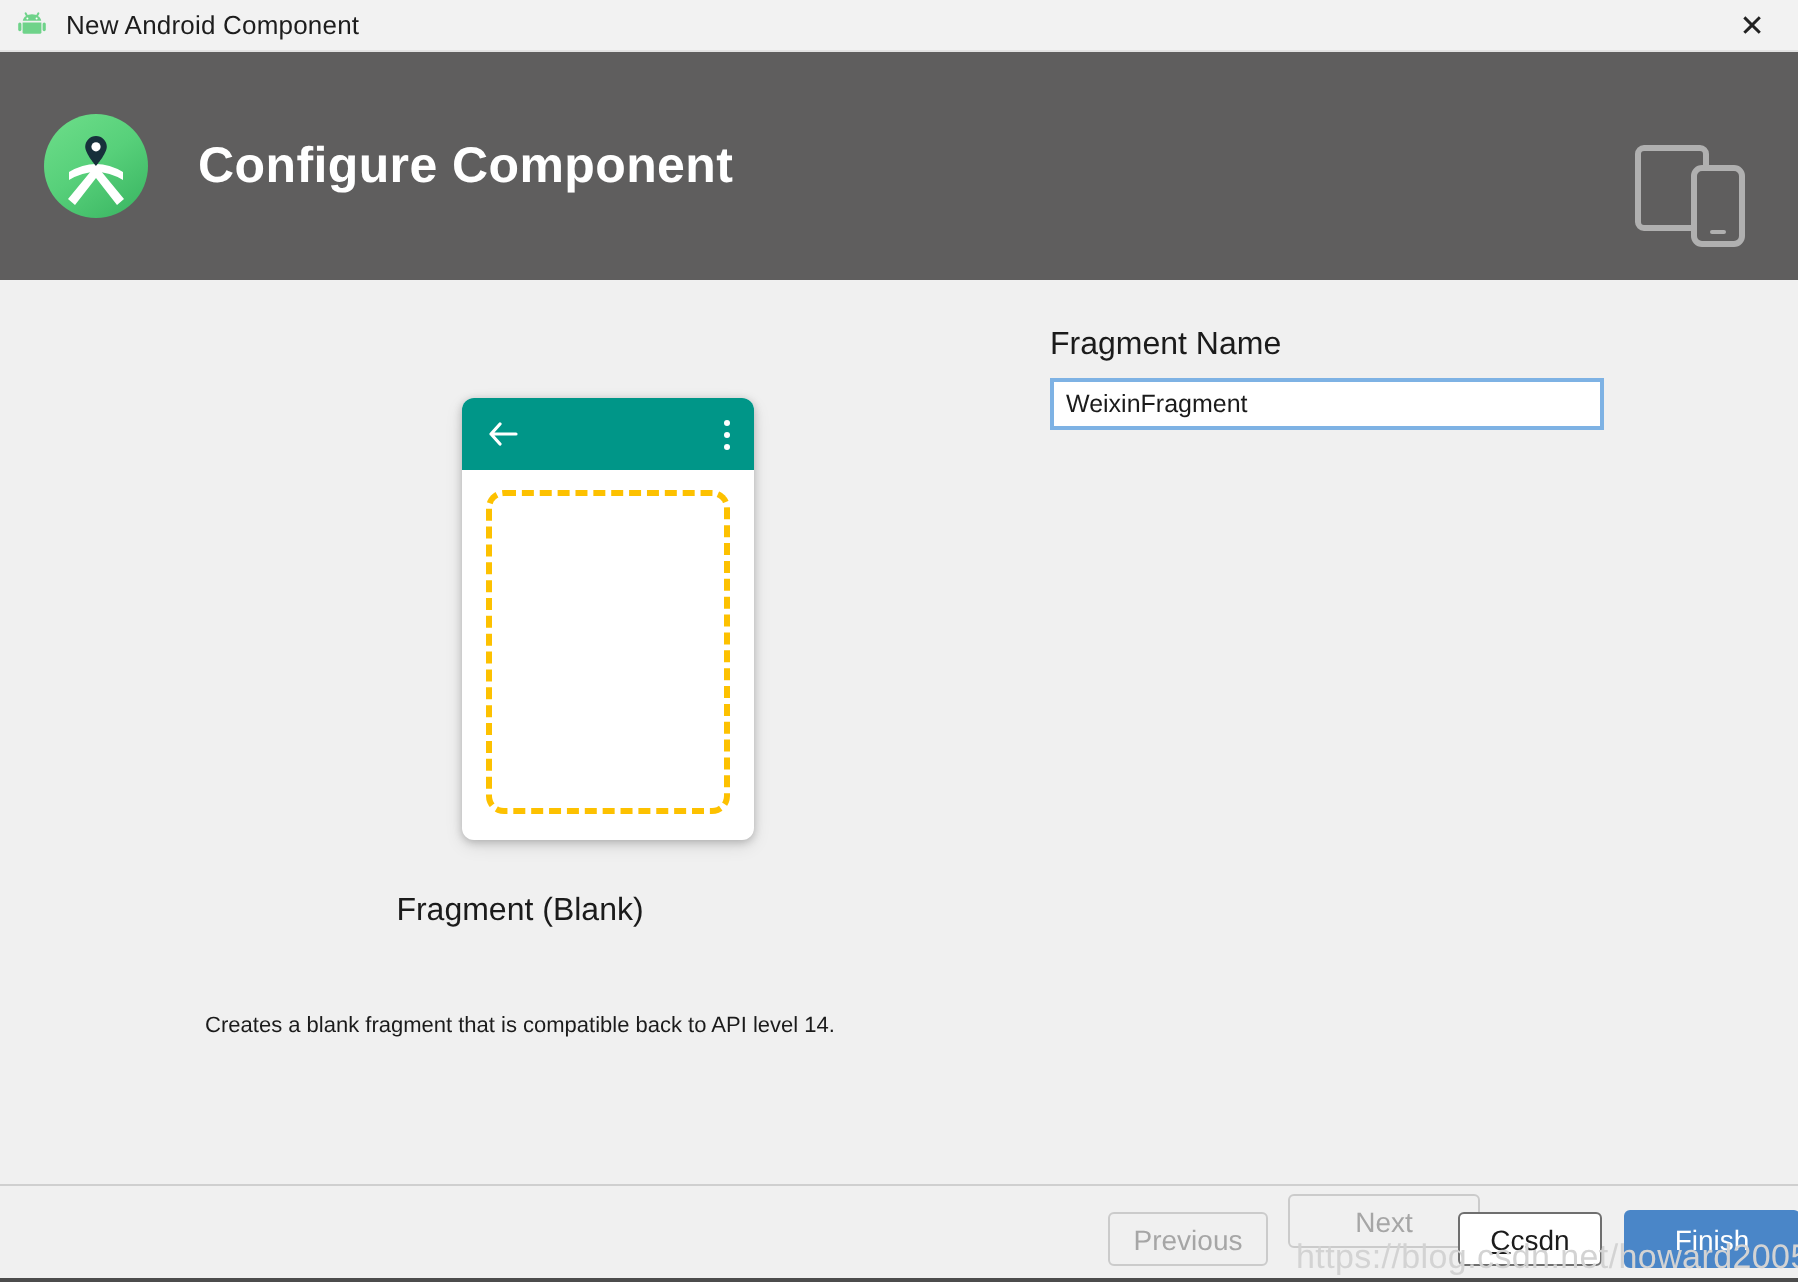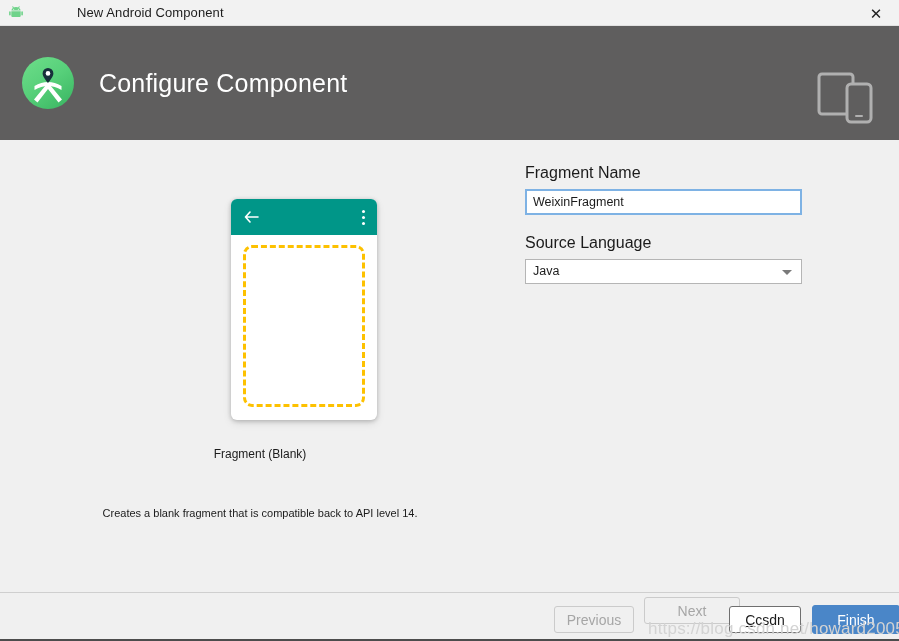--- a/index.html
+++ b/index.html
@@ -26,21 +26,20 @@
   }
   .title-icon {
     width: 18px; height: 18px;
     margin-left: 7px; margin-right: 8px;
     position: relative; flex: none;
   }
   .title-text {
     font-size: 13px; color: #1d1d1d;
     letter-spacing: .1px;
     white-space: nowrap;
-    margin-left: 44px;
   }
   .close-btn {
     position: absolute; right: 0; top: 0;
     width: 46px; height: 26px;
     display: flex; align-items: center; justify-content: center;
     font-size: 15px; color: #222; font-family: "Liberation Sans", sans-serif;
     line-height: 1;
   }
 
   
@@ -50,21 +49,21 @@
     background: #5f5e5e;
     display: flex; align-items: center;
   }
   .as-logo {
     width: 54px; height: 54px;
     margin-left: 21px; margin-right: 24px;
     flex: none; position: relative;
   }
   .header-title {
     font-size: 25px; color: #ffffff;
-    font-weight: 400; letter-spacing: .2px;
+    font-weight: 700; letter-spacing: .2px;
   }
   .device-icon {
     position: absolute; right: 26px; top: 44px;
     width: 56px; height: 54px;
   }
 
   
   .content {
     position: absolute; left: 0; top: 140px;
     width: 899px; height: 452px;
@@ -104,21 +103,21 @@
   }
   .dashed-box {
     position: absolute; left: 12px; top: 46px;
     width: 122px; height: 162px;
     border: 3px dashed #fdc100;
     border-radius: 9px;
   }
   .preview-title {
     position: absolute; left: 0; top: 307px;
     width: 520px; text-align: center;
-    font-size: 12px; color: #1b1b1b;
+    font-size: 16px; color: #1b1b1b;
   }
   .preview-desc {
     position: absolute; left: 0; top: 367px;
     width: 520px; text-align: center;
     font-size: 11px; color: #1b1b1b;
   }
 
   
   .form-col {
     position: absolute; left: 525px; top: 0;
@@ -276,27 +275,20 @@
     <div class="form-col">
 
       <div class="group g1">
         <div class="field-label">Fragment Name</div>
         <input class="text-input focused" type="text" value="WeixinFragment" style="">
       </div>
 
       <div class="group">
       </div>
 
-      <div class="group">
-        <div class="field-label">Source Language</div>
-        <div class="combo">
-          <span class="combo-value">Java</span>
-          <span class="combo-arrow"></span>
-        </div>
-      </div>
 
     </div>
   </div>
 
   <div class="footer">
     <div class="btn btn-prev disabled">Previous</div>
     <div class="btn btn-next disabled">Next</div>
     <div class="btn btn-cancel">
         <span class="mnemonic">C</span>
         <span>csdn</span>

